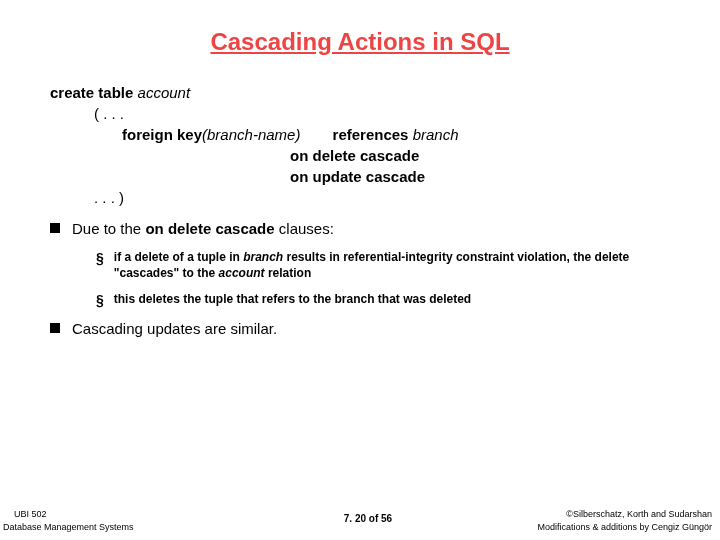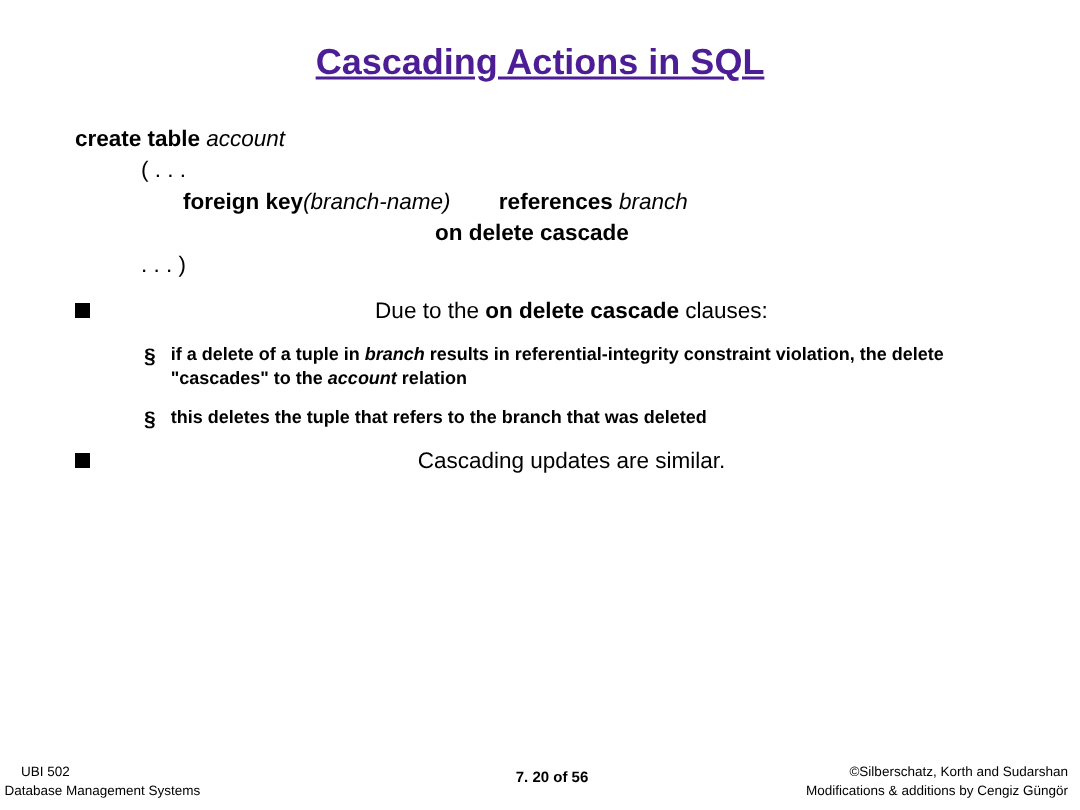--- a/index.html
+++ b/index.html
@@ -12,21 +12,21 @@
     height: 540px;
     background: #ffffff;
     font-family: Arial, Helvetica, sans-serif;
     position: relative;
     overflow: hidden;
   }
   .title {
     text-align: center;
     font-size: 24px;
     font-weight: bold;
-    color: #4c1d95;
+    color: #ef4444;
     text-decoration: underline;
     padding-top: 28px;
     padding-bottom: 26px;
   }
   .content {
     padding-left: 50px;
     padding-right: 30px;
     font-size: 15px;
     color: #000;
     line-height: 1.4;
@@ -65,21 +65,20 @@
   .bullet-sq {
     width: 10px;
     height: 10px;
     background: #000;
     flex-shrink: 0;
     margin-top: 5px;
     margin-right: 12px;
   }
   .bullet-text {
     flex: 1;
-    text-align: center;
   }
   .sub-bullets {
     margin-left: 46px;
   }
   .sub-bullet-row {
     display: flex;
     align-items: flex-start;
     margin-top: 10px;
     margin-bottom: 6px;
   }
@@ -139,20 +138,21 @@
 
   <div class="codeblock">
     <div class="codeline1">
       <span>create table </span><span class="italic">account</span>
     </div>
     <div class="code-indent">( . . .</div>
     <div class="code-indent">
       <span class="bold">foreign key</span><span class="italic">(branch-name)</span><span>  </span><span class="bold">references </span><span class="italic">branch</span>
     </div>
     <div class="cascade-indent">on delete cascade</div>
+    <div class="cascade-indent">on update cascade</div>
     <div class="code-indent">. . . )</div>
   </div>
 
   <div id="bullets-container">
       <div class="bullet-row">
         <div class="bullet-sq"></div>
         <div class="bullet-text"><span>Due to the </span><span style="font-weight: bold;">on delete cascade</span><span> clauses:</span></div>
       </div>
       <div class="sub-bullets">
         <div class="sub-bullet-row">

